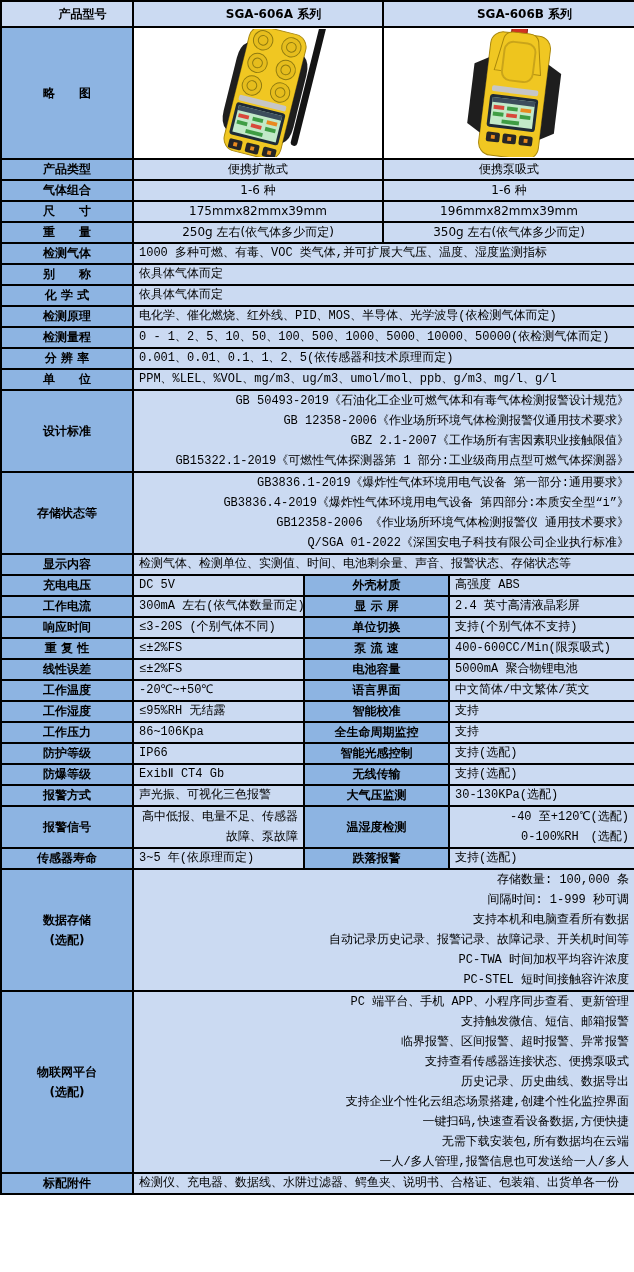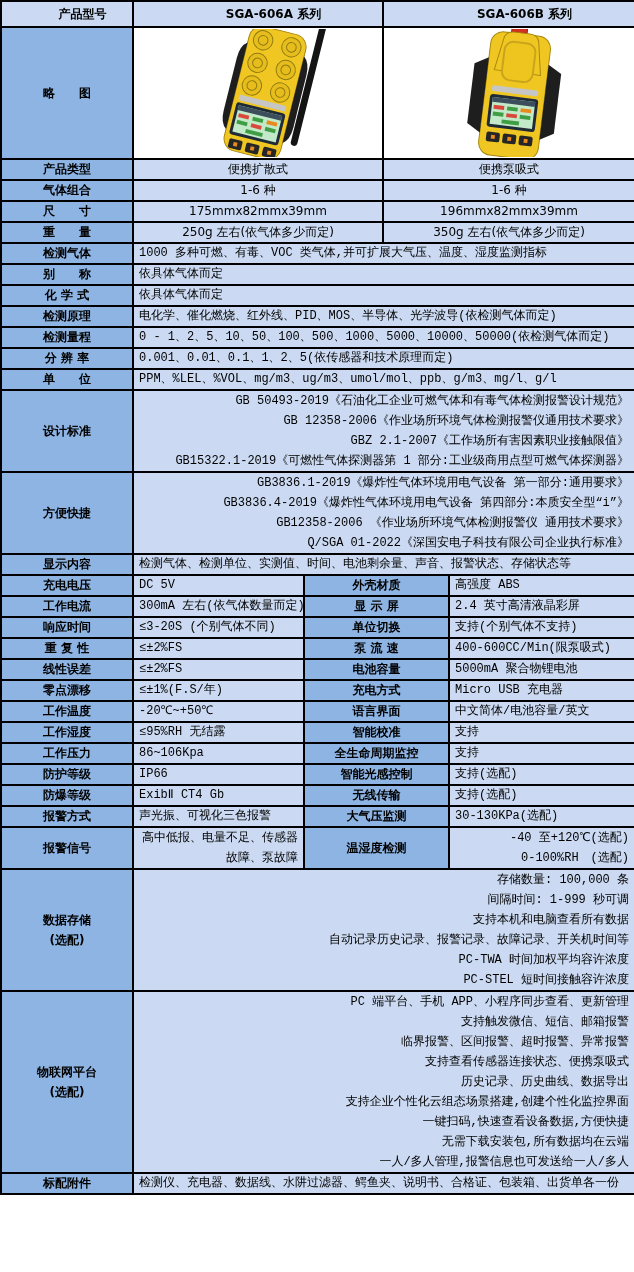--- a/index.html
+++ b/index.html
@@ -175,21 +175,21 @@
     <td class="lbl">设计标准</td>
     <td class="val lines" colspan="4">
       <div class="ln">GB 50493-2019《石油化工企业可燃气体和有毒气体检测报警设计规范》</div>
       <div class="ln">GB 12358-2006《作业场所环境气体检测报警仪通用技术要求》</div>
       <div class="ln">GBZ 2.1-2007《工作场所有害因素职业接触限值》</div>
       <div class="ln">GB15322.1-2019《可燃性气体探测器第 1 部分:工业级商用点型可燃气体探测器》</div>
     </td>
   </tr>
 
   <tr>
-    <td class="lbl">方便快捷</td>
+    <td class="lbl">存储状态等</td>
     <td class="val lines" colspan="4">
       <div class="ln">GB3836.1-2019《爆炸性气体环境用电气设备 第一部分:通用要求》</div>
       <div class="ln">GB3836.4-2019《爆炸性气体环境用电气设备 第四部分:本质安全型“i”》</div>
       <div class="ln">GB12358-2006 《作业场所环境气体检测报警仪 通用技术要求》</div>
       <div class="ln">Q/SGA 01-2022《深国安电子科技有限公司企业执行标准》</div>
     </td>
   </tr>
 
   <tr class="s">
     <td class="lbl">显示内容</td>
@@ -220,30 +220,24 @@
     <td class="lbl" colspan="2">泵 流 速</td>
     <td class="val nw">400-600CC/Min(限泵吸式)</td>
   </tr>
   <tr class="s">
     <td class="lbl">线性误差</td>
     <td class="val nw">≤±2%FS</td>
     <td class="lbl" colspan="2">电池容量</td>
     <td class="val nw">5000mA 聚合物锂电池</td>
   </tr>
   <tr class="s">
-    <td class="lbl">零点漂移</td>
-    <td class="val nw">≤±1%(F.S/年)</td>
-    <td class="lbl" colspan="2">充电方式</td>
-    <td class="val nw">Micro USB 充电器</td>
-  </tr>
-  <tr class="s">
     <td class="lbl">工作温度</td>
     <td class="val nw">-20℃~+50℃</td>
     <td class="lbl" colspan="2">语言界面</td>
-    <td class="val nw">中文简体/电池容量/英文</td>
+    <td class="val nw">中文简体/中文繁体/英文</td>
   </tr>
   <tr class="s">
     <td class="lbl">工作湿度</td>
     <td class="val nw">≤95%RH 无结露</td>
     <td class="lbl" colspan="2">智能校准</td>
     <td class="val nw">支持</td>
   </tr>
   <tr class="s">
     <td class="lbl">工作压力</td>
     <td class="val nw">86~106Kpa</td>
@@ -275,20 +269,26 @@
       <div class="ln">高中低报、电量不足、传感器</div>
       <div class="ln">故障、泵故障</div>
     </td>
     <td class="lbl" colspan="2">温湿度检测</td>
     <td class="val lines">
       <div class="ln">-40 至+120℃(选配)</div>
       <div class="ln">0-100%RH　(选配)</div>
     </td>
   </tr>
 
+  <tr class="s">
+    <td class="lbl">传感器寿命</td>
+    <td class="val nw">3~5 年(依原理而定)</td>
+    <td class="lbl" colspan="2">跌落报警</td>
+    <td class="val nw">支持(选配)</td>
+  </tr>
 
   <tr>
     <td class="lbl">
       <div class="ln2">数据存储</div>
       <div class="ln2">(选配)</div>
     </td>
     <td class="val lines" colspan="4">
       <div class="ln">存储数量: 100,000 条</div>
       <div class="ln">间隔时间: 1-999 秒可调</div>
       <div class="ln">支持本机和电脑查看所有数据</div>

